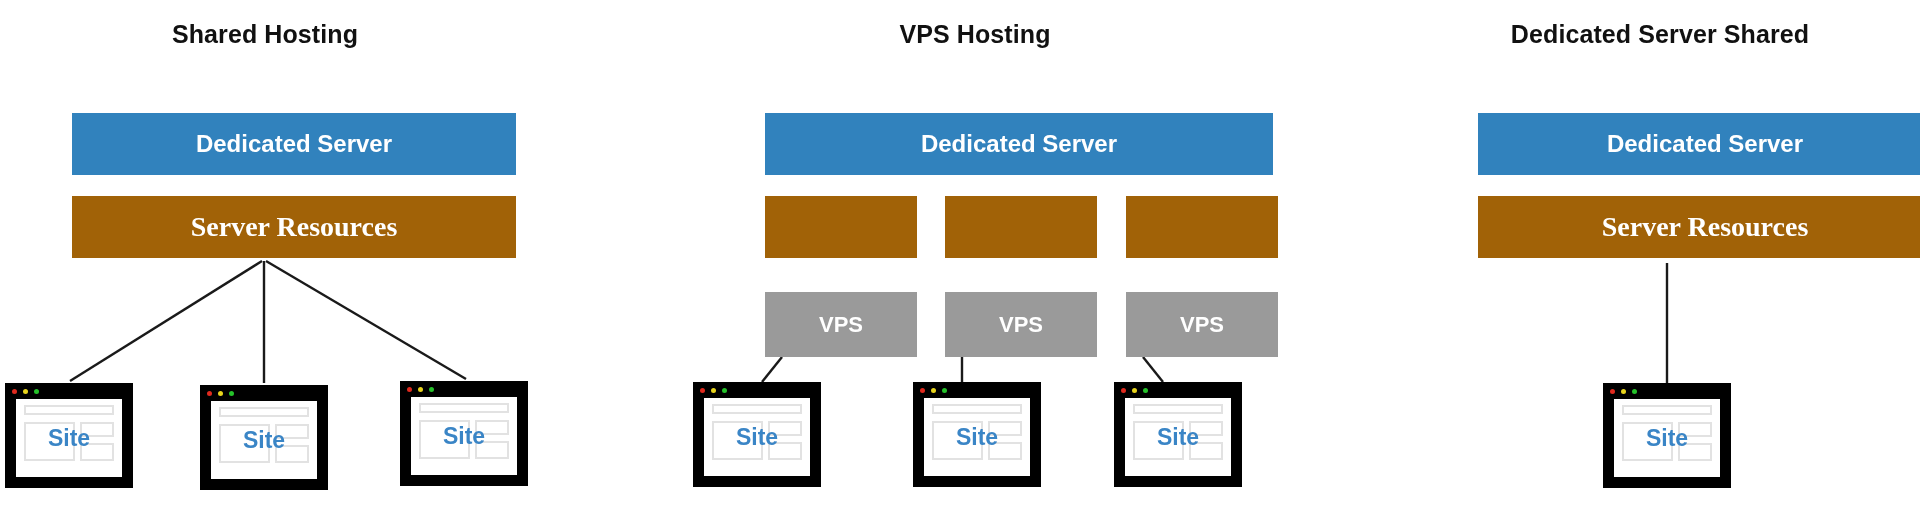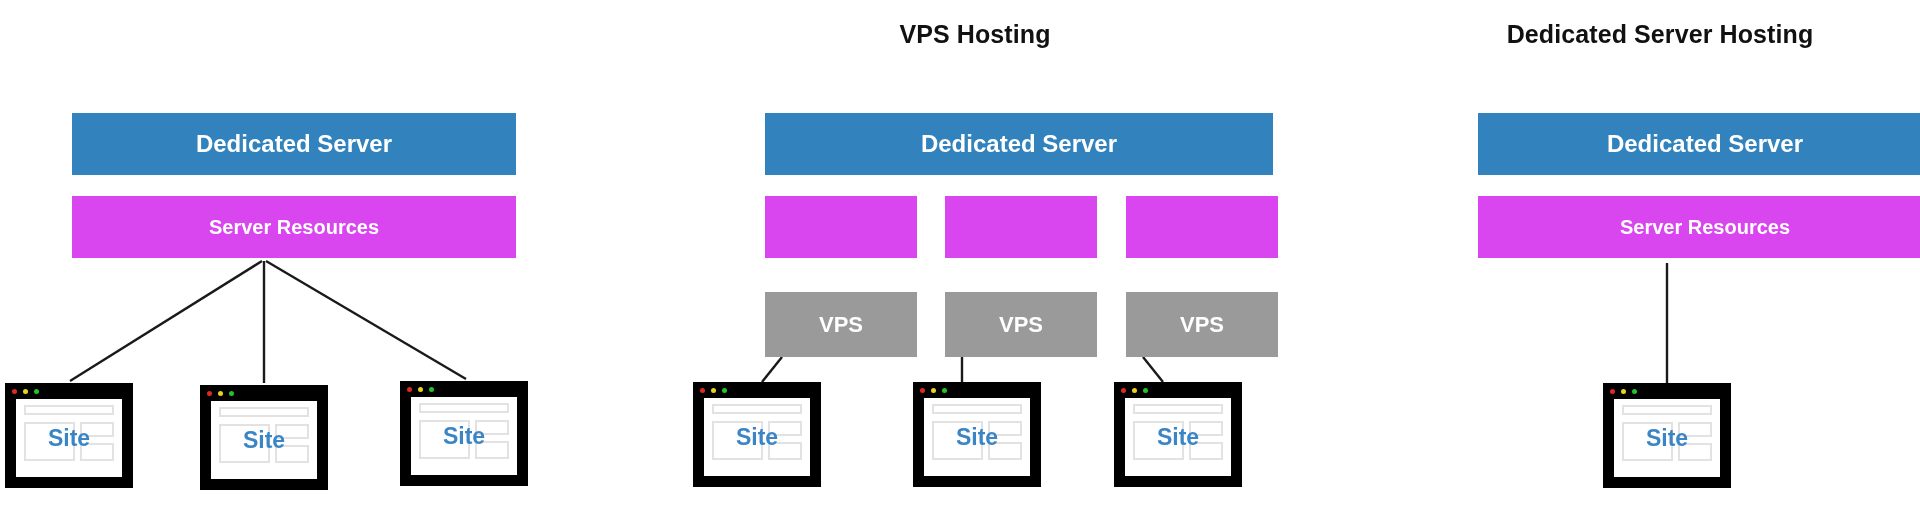--- a/index.html
+++ b/index.html
@@ -46,21 +46,21 @@
     display: flex;
     align-items: center;
     justify-content: center;
     color: #ffffff;
     font-weight: bold;
     box-sizing: border-box;
     margin-left: 44px;
   }
 
   .bar-blue  { background: #3182bd; font-size: 24px; }
-  .bar-green { background: #d946ef; font-size: 20px; }
+  .bar-green { background: #a16207; font-size: 28px; font-family: Liberation Serif, serif; }
   .bar-gray  { background: #9a9a9a; font-size: 22px; }
 
   
   .links {
     position: absolute;
     left: 0;
     top: 0;
     width: 1920px;
     height: 517px;
     pointer-events: none;
@@ -140,20 +140,21 @@
     <line x1="266" y1="261" x2="466" y2="379"></line>
 
     <line x1="782" y1="357" x2="762" y2="382"></line>
     <line x1="962" y1="357" x2="962" y2="382"></line>
     <line x1="1143" y1="357" x2="1163" y2="382"></line>
 
     <line x1="1667" y1="263" x2="1667" y2="383"></line>
   </svg>
 
   <div class="panel" style="left:0px; width:530px;">
+    <div class="panel-title">Shared Hosting</div>
 
     <div class="bar bar-blue" style="left:28px; top:113px; width:444px; height:62px;">
       <span>Dedicated Server</span>
     </div>
 
     <div class="bar bar-green" style="left:28px; top:196px; width:444px; height:62px;">
       <span>Server Resources</span>
     </div>
 
     <div class="site-window" style="left:5px; top:383px; width:128px; height:105px;">
@@ -269,21 +270,21 @@
         <div class="skel skel-top"></div>
         <div class="skel skel-left"></div>
         <div class="skel skel-r1"></div>
         <div class="skel skel-r2"></div>
         <div class="site-label">Site</div>
       </div>
     </div>
   </div>
 
   <div class="panel" style="left:1400px; width:520px;">
-    <div class="panel-title">Dedicated Server Hosting</div>
+    <div class="panel-title">Dedicated Server Shared</div>
 
     <div class="bar bar-blue" style="left:34px; top:113px; width:454px; height:62px;">
       <span>Dedicated Server</span>
     </div>
 
     <div class="bar bar-green" style="left:34px; top:196px; width:454px; height:62px;">
       <span>Server Resources</span>
     </div>
 
     <div class="site-window" style="left:203px; top:383px; width:128px; height:105px;">

